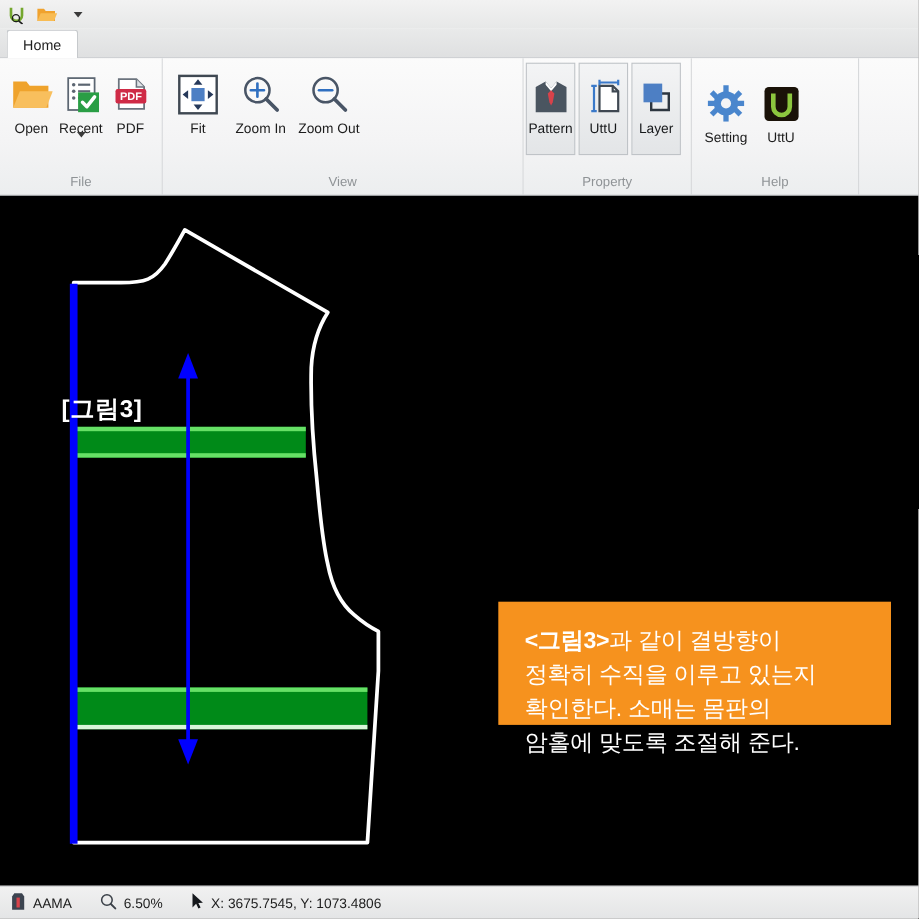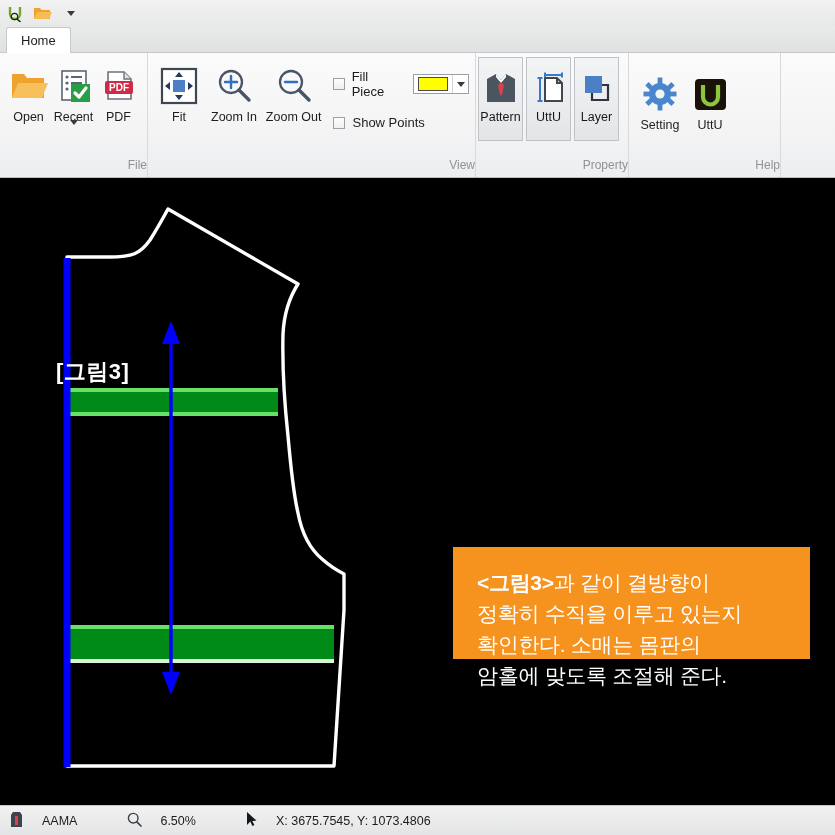--- a/index.html
+++ b/index.html
@@ -70,21 +70,21 @@
   }
   .rgroup {
     position: relative;
     display: flex; flex-direction: column;
     justify-content: space-between;
     border-right: 1px solid #d7d9db;
     padding-top: 4px;
   }
   .rgroup-body { display: flex; align-items: flex-start; padding: 0 6px; height: 100px; }
   .rgroup-label {
-    text-align: right;
+    text-align: center;
     font-size: 12px;
     color: #8f9396;
     height: 21px; line-height: 19px;
   }
 
   .rbtn {
     width: 50px;
     display: flex; flex-direction: column; align-items: center;
     padding-top: 6px;
     cursor: default;
@@ -155,21 +155,21 @@
     line-height: 31px;
     letter-spacing: -0.3px;
   }
   .callout b { font-weight: bold; }
   svg.pattern { position: absolute; left: 0; top: 0; }
 
   
   .status {
     flex: 0 0 30px; height: 30px;
     display: flex; align-items: center;
-    gap: 18px;
+    gap: 6px;
     padding-left: 9px;
     background: linear-gradient(#f1f1f1, #e4e5e6);
     border-top: 1px solid #c3c6c9;
     font-size: 12.5px; color: #1d1d1d;
   }
   .status .sep { width: 14px; }
 </style>
 </head>
 <body>
 
@@ -278,37 +278,20 @@
           <span class="ico">
             <svg width="40" height="38" viewBox="0 0 40 38">
               <circle cx="17" cy="15" r="11" fill="none" stroke="#495566" stroke-width="2.3"></circle>
               <path d="M25 23 L35 33" stroke="#495566" stroke-width="3.4" stroke-linecap="round"></path>
               <path d="M11 15 L23 15" stroke="#2f6fc0" stroke-width="2.4" stroke-linecap="round"></path>
             </svg>
           </span>
           <span class="lbl">Zoom Out</span>
         </div>
 
-        <div class="checkcol">
-          <div class="checkrow">
-            <span class="cbox"></span>
-            <span>Fill Piece</span>
-            <span class="colorpick">
-              <span class="swatch" style="background:#ffff00"></span>
-              <span class="cp-sep"></span>
-              <span class="cp-caret">
-                  <span class="caret-dn"></span>
-                </span>
-            </span>
-          </div>
-          <div class="checkrow">
-            <span class="cbox"></span>
-            <span>Show Points</span>
-          </div>
-        </div>
       </div>
       <div class="rgroup-label">View</div>
     </div>
 
     <div class="rgroup" style="width:153px">
       <div class="rgroup-body" style="padding-left:2px">
         <div class="tbtn">
           <span class="ico">
             <svg width="34" height="36" viewBox="0 0 34 36">
               <path d="M12 4 L17 10 L22 4 L31 9 L31 32 L3 32 L3 9 Z" fill="#4a5560"></path>

